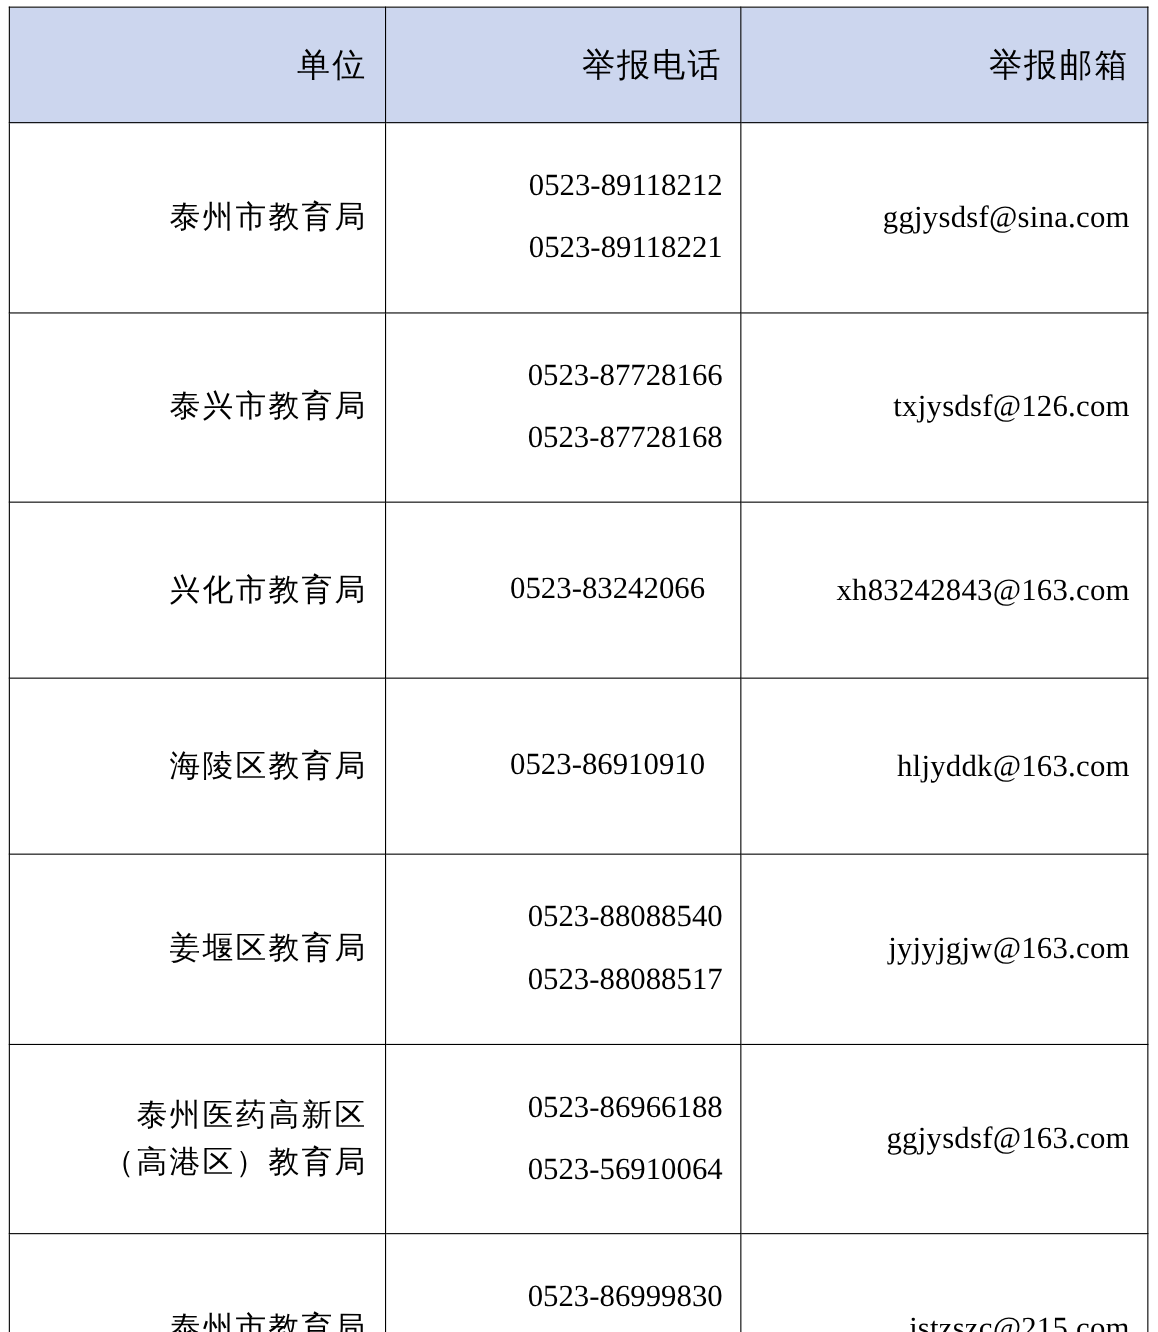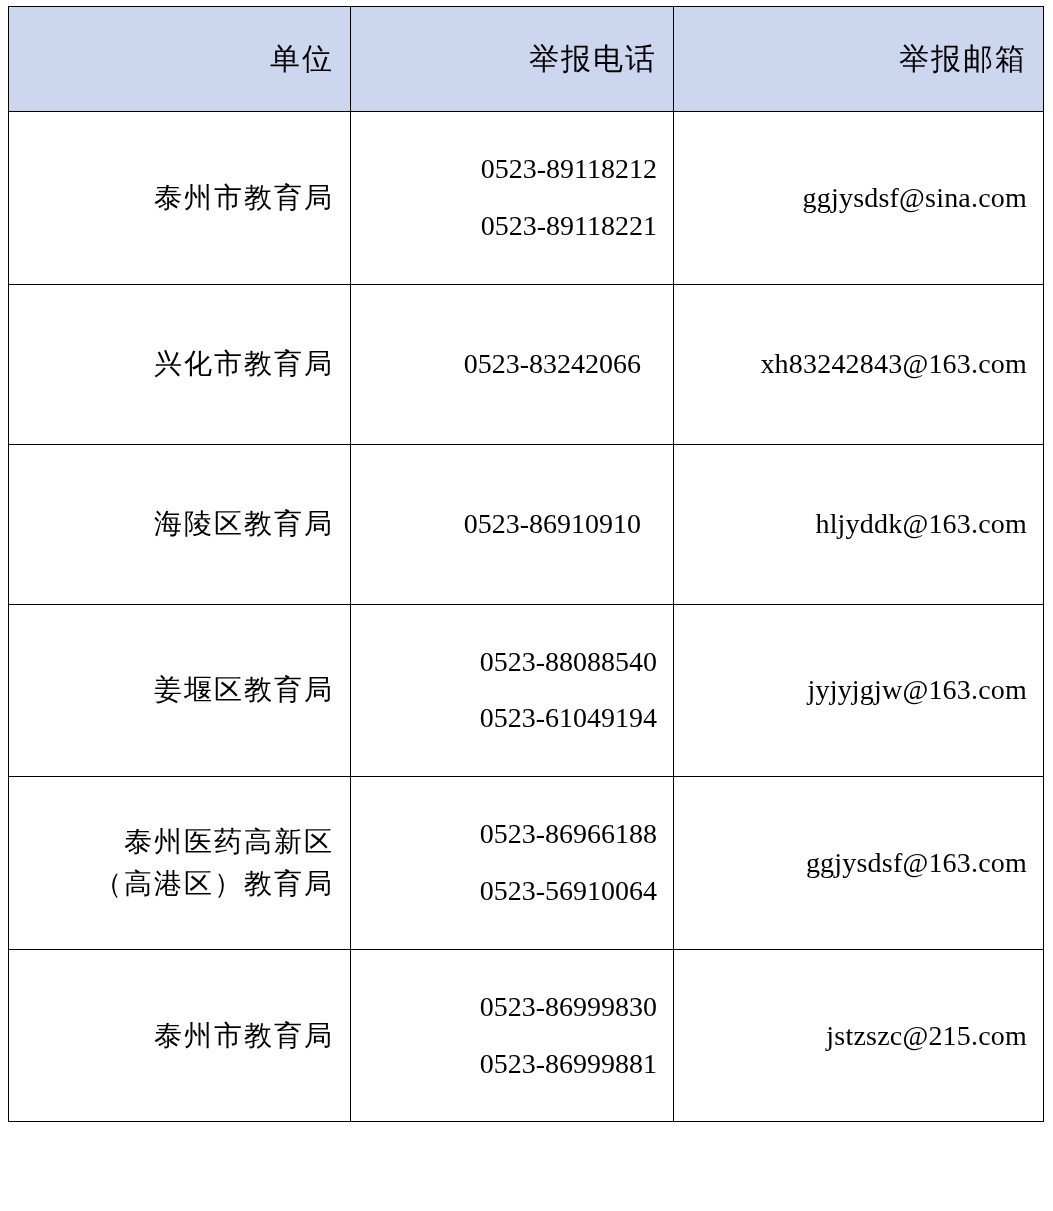--- a/index.html
+++ b/index.html
@@ -96,20 +96,30 @@
         <td class="unit-cell">
           <span class="line">泰州市教育局</span>
         </td>
         <td class="phone-cell">
           <span class="num">0523-89118212</span>
           <span class="num">0523-89118221</span>
         </td>
         <td class="email-cell">ggjysdsf@sina.com</td>
       </tr>
 
+      <tr>
+        <td class="unit-cell">
+          <span class="line">泰兴市教育局</span>
+        </td>
+        <td class="phone-cell">
+          <span class="num">0523-87728166</span>
+          <span class="num">0523-87728168</span>
+        </td>
+        <td class="email-cell">txjysdsf@126.com</td>
+      </tr>
 
       <tr class="tall">
         <td class="unit-cell">
           <span class="line">兴化市教育局</span>
         </td>
         <td class="phone-cell single">
           <span class="num">0523-83242066</span>
         </td>
         <td class="email-cell">xh83242843@163.com</td>
       </tr>
@@ -123,21 +133,21 @@
         </td>
         <td class="email-cell">hljyddk@163.com</td>
       </tr>
 
       <tr>
         <td class="unit-cell">
           <span class="line">姜堰区教育局</span>
         </td>
         <td class="phone-cell">
           <span class="num">0523-88088540</span>
-          <span class="num">0523-61049194</span>
+          <span class="num">0523-88088517</span>
         </td>
         <td class="email-cell">jyjyjgjw@163.com</td>
       </tr>
 
       <tr>
         <td class="unit-cell">
           <span class="line">泰州医药高新区</span>
           <span class="line">（高港区）教育局</span>
         </td>
         <td class="phone-cell">

